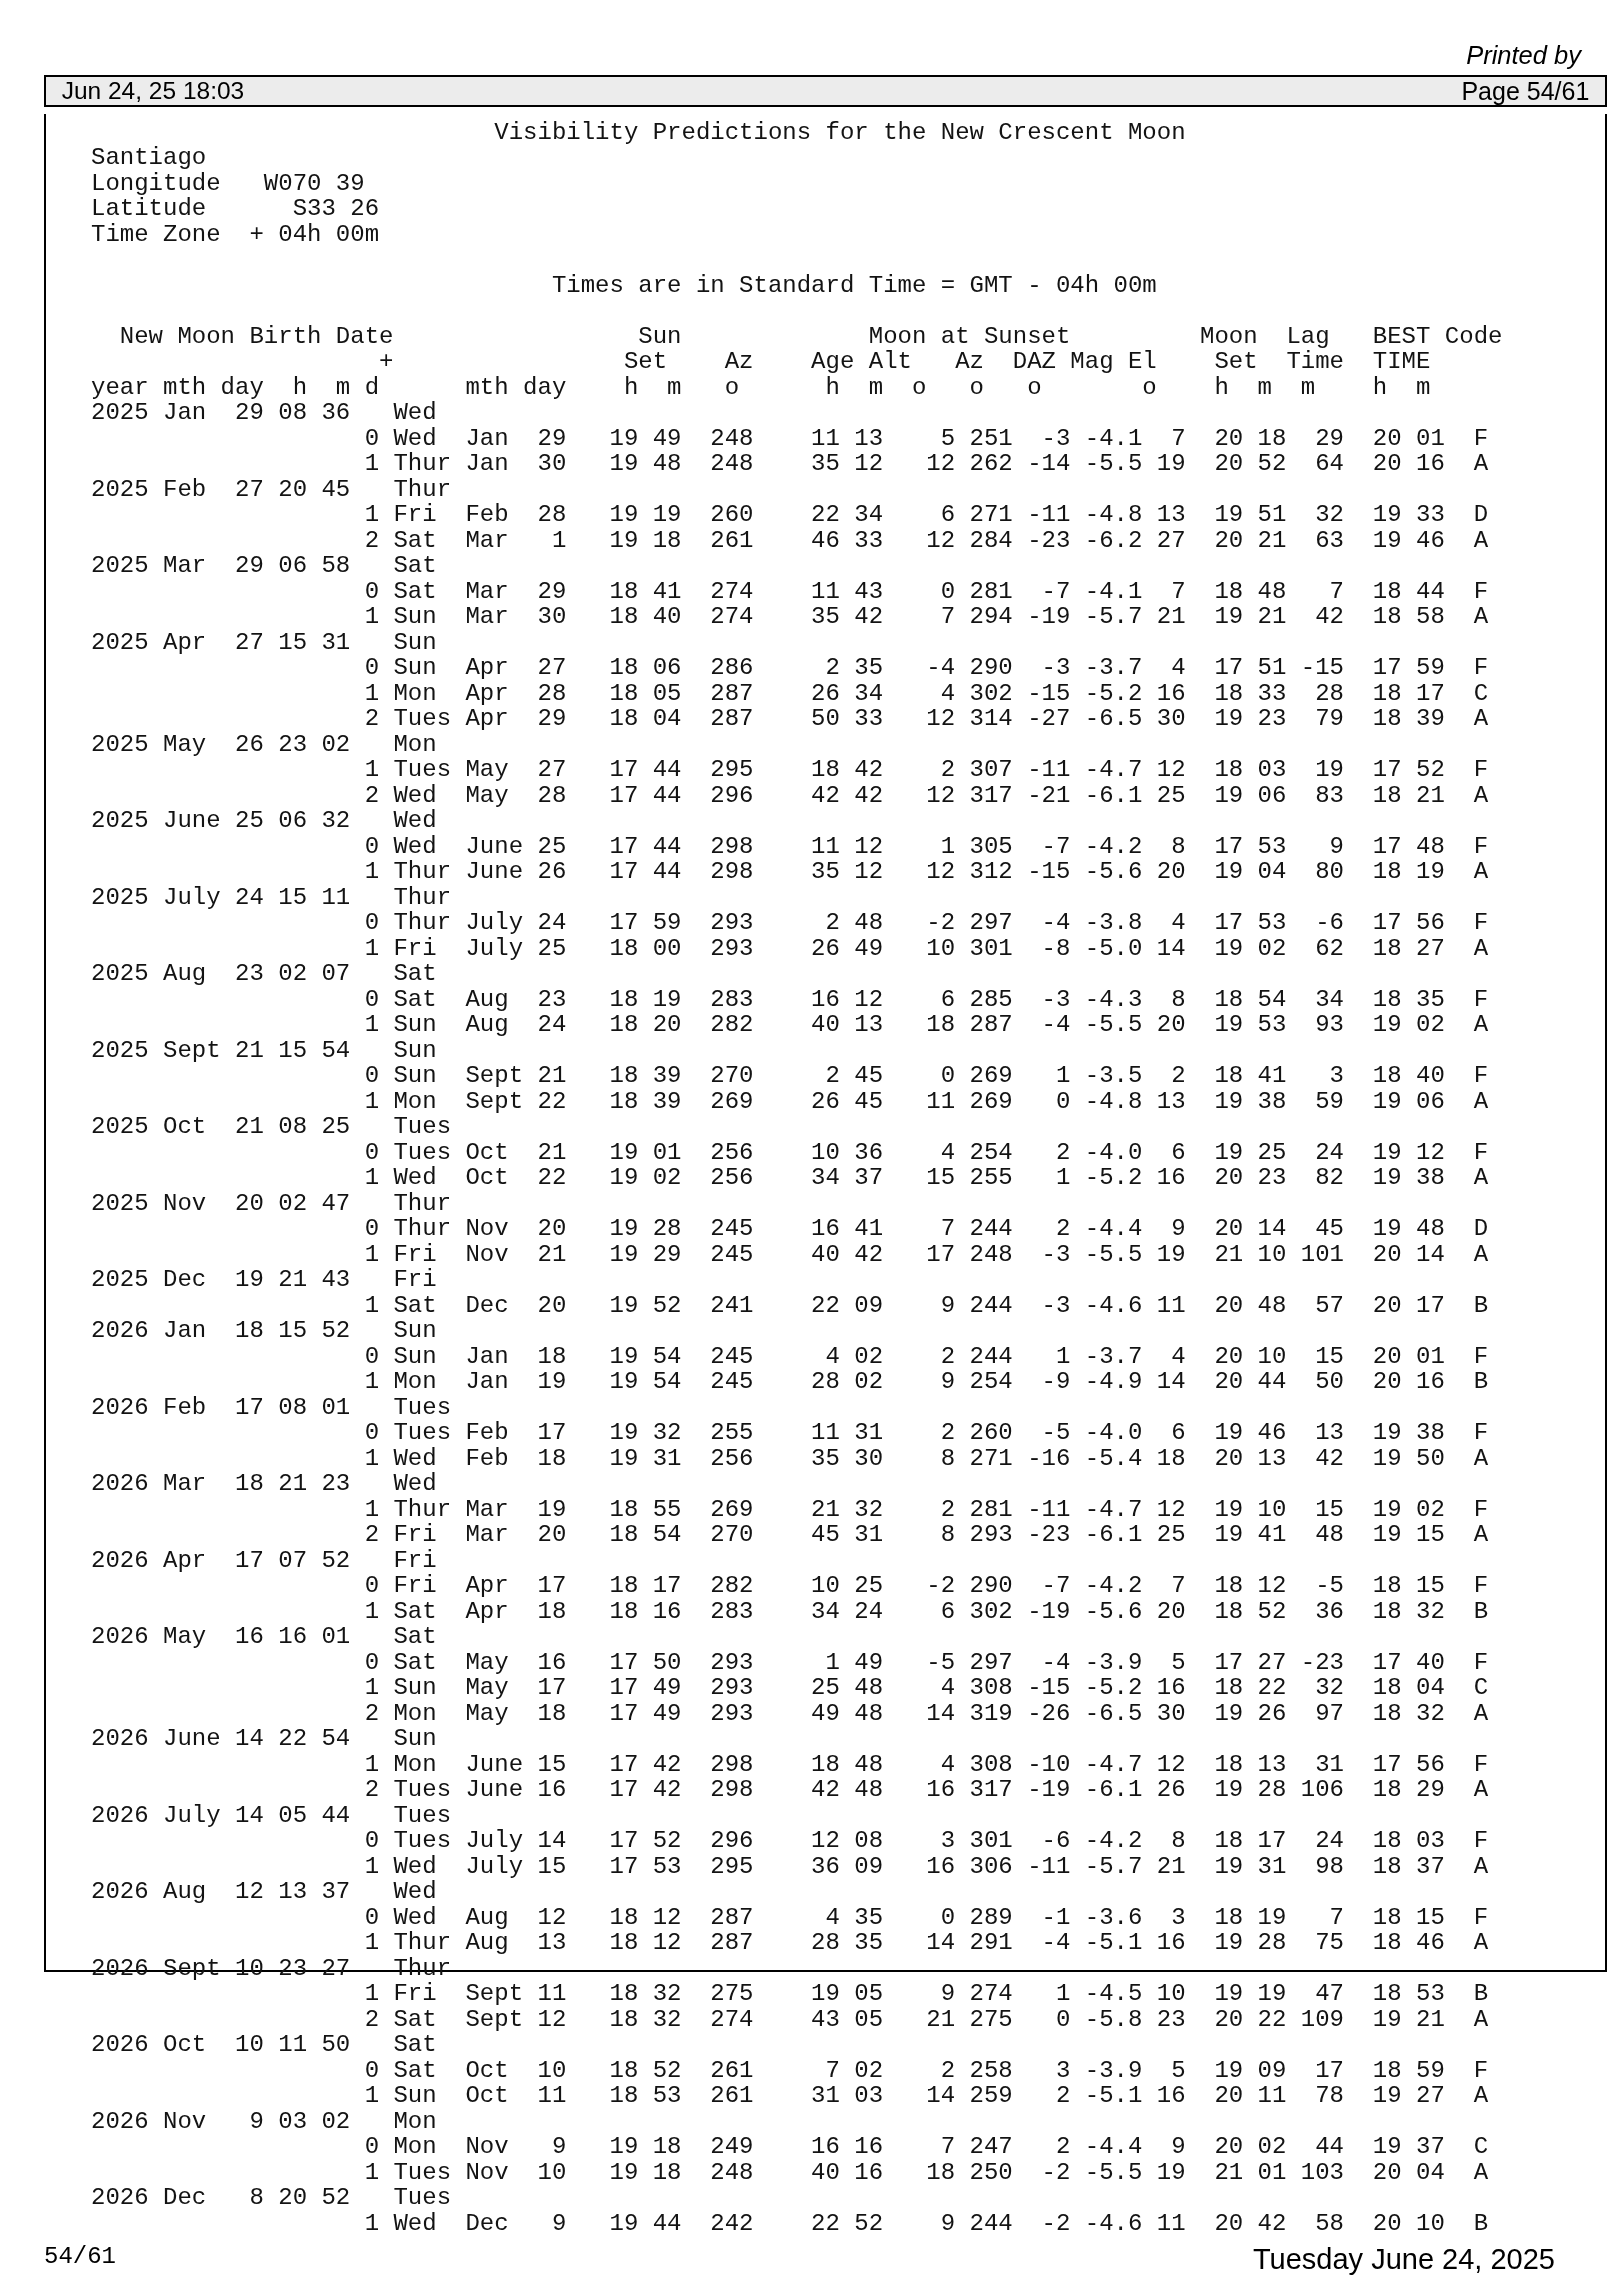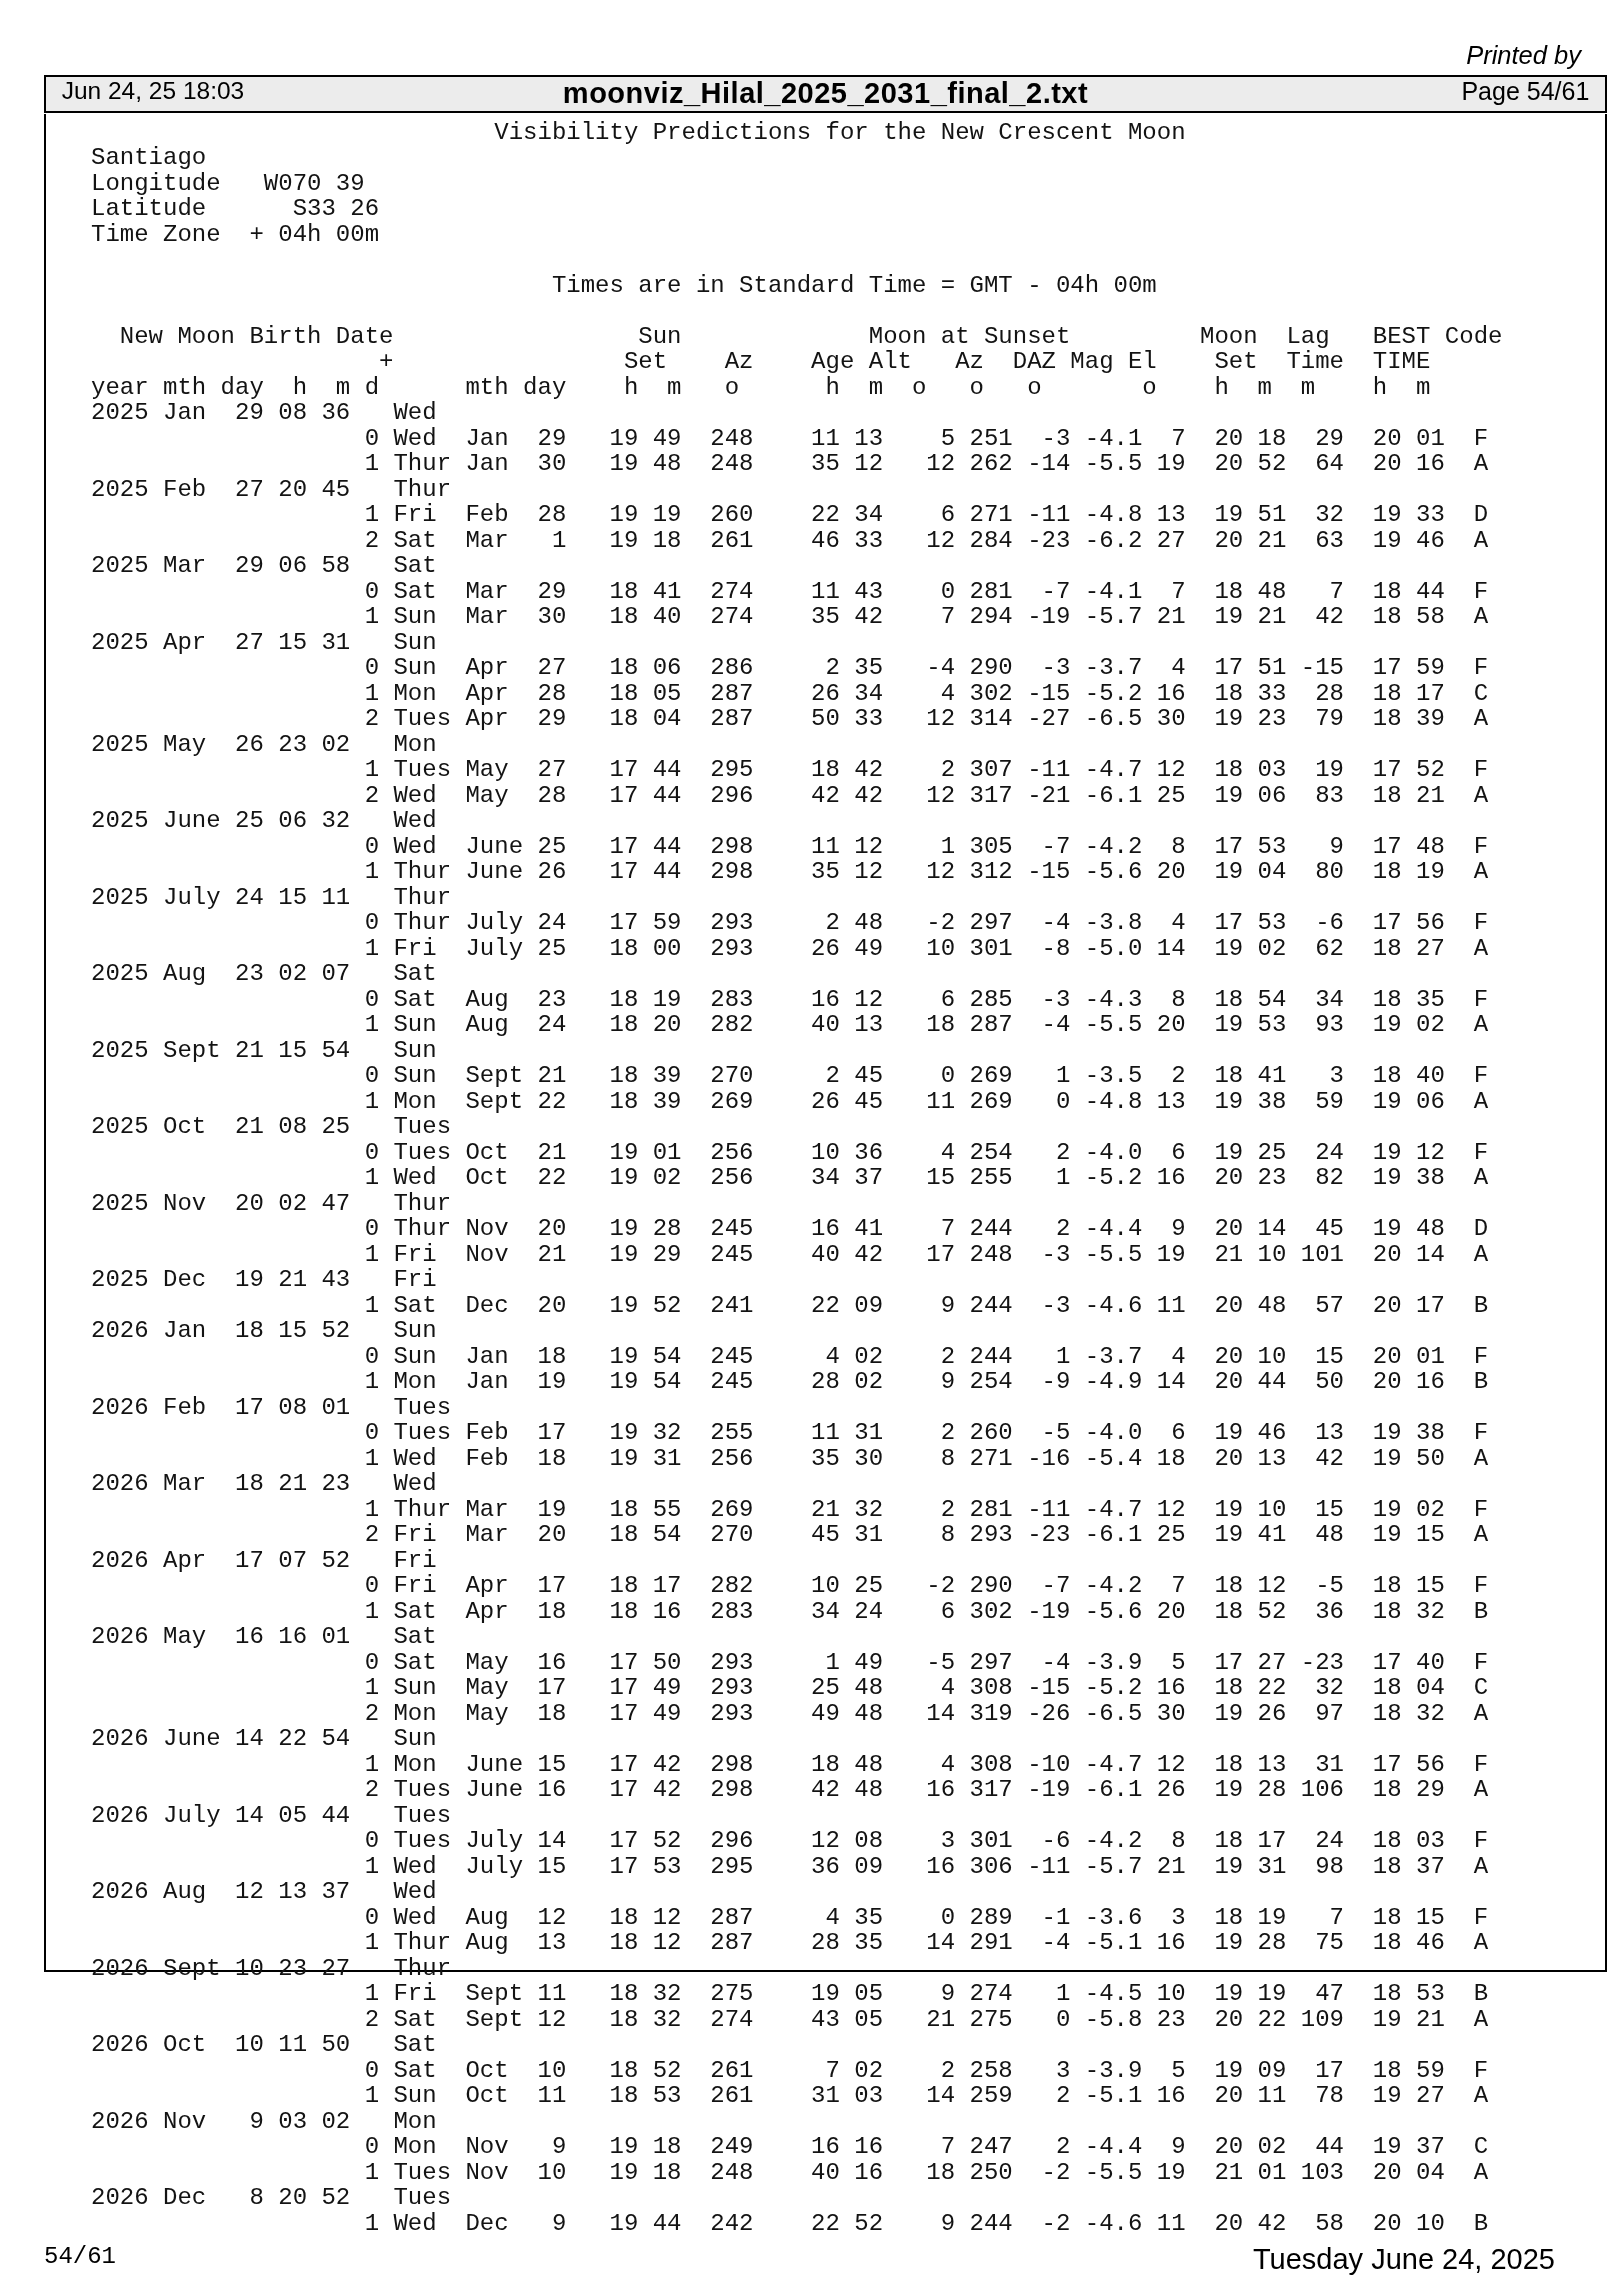--- a/index.html
+++ b/index.html
@@ -5,23 +5,23 @@
   html, body { margin:0; padding:0; background:#ffffff; }
   .page {
     position:relative; width:1620px; height:2293px;
     background:#ffffff; color:#000; overflow:hidden;
   }
   .printed-by {
     position:absolute; top:41px; right:39px;
     font-family:"Liberation Sans", sans-serif; font-size:25.5px; color:#000;font-style:italic;
   }
   .title-bar {
-    position:absolute; left:44px; top:75px; width:1563px; height:38px;
+    position:absolute; left:44px; top:75px; width:1563px; height:32px;
     box-sizing:border-box; background:#ececec; border:2.9px solid #000;
-    display:flex; justify-content:space-between;
+    display:flex; align-items:center; justify-content:space-between;
     padding:0 15.7px; font-family:"Liberation Sans", sans-serif;
   }
   .tb-date { font-size:24.5px; z-index:2; }
   .tb-page { font-size:25px; z-index:2; }
   .tb-filename {
     position:absolute; left:0; right:0; text-align:center;
     font-size:29px; font-weight:bold; letter-spacing:0.5px;
   }
   .content-box {
     position:absolute; left:44px; top:114px; width:1563px; height:1858px;
@@ -45,21 +45,20 @@
 </style>
 </head>
 <body>
 
 <div class="page">
 
   <div class="printed-by">Printed by</div>
 
   <div class="title-bar">
     <span class="tb-date">Jun 24, 25 18:03</span>
-    <span class="tb-filename">moonviz_Hilal_2025_2031_final_2.txt</span>
     <span class="tb-page">Page 54/61</span>
   </div>
 
   <div class="content-box">
     <pre class="doc">                            Visibility Predictions for the New Crescent Moon
 Santiago
 Longitude   W070 39
 Latitude      S33 26
 Time Zone  + 04h 00m
 

